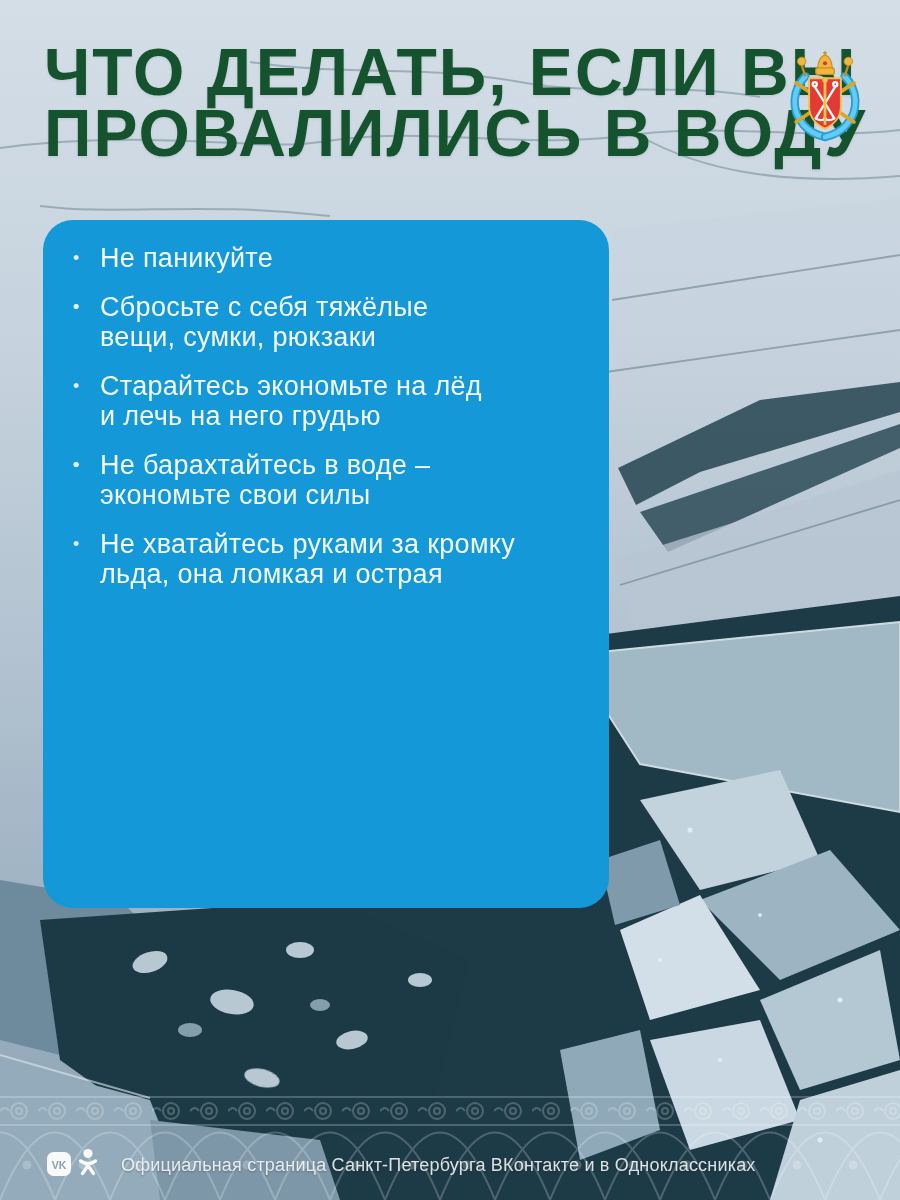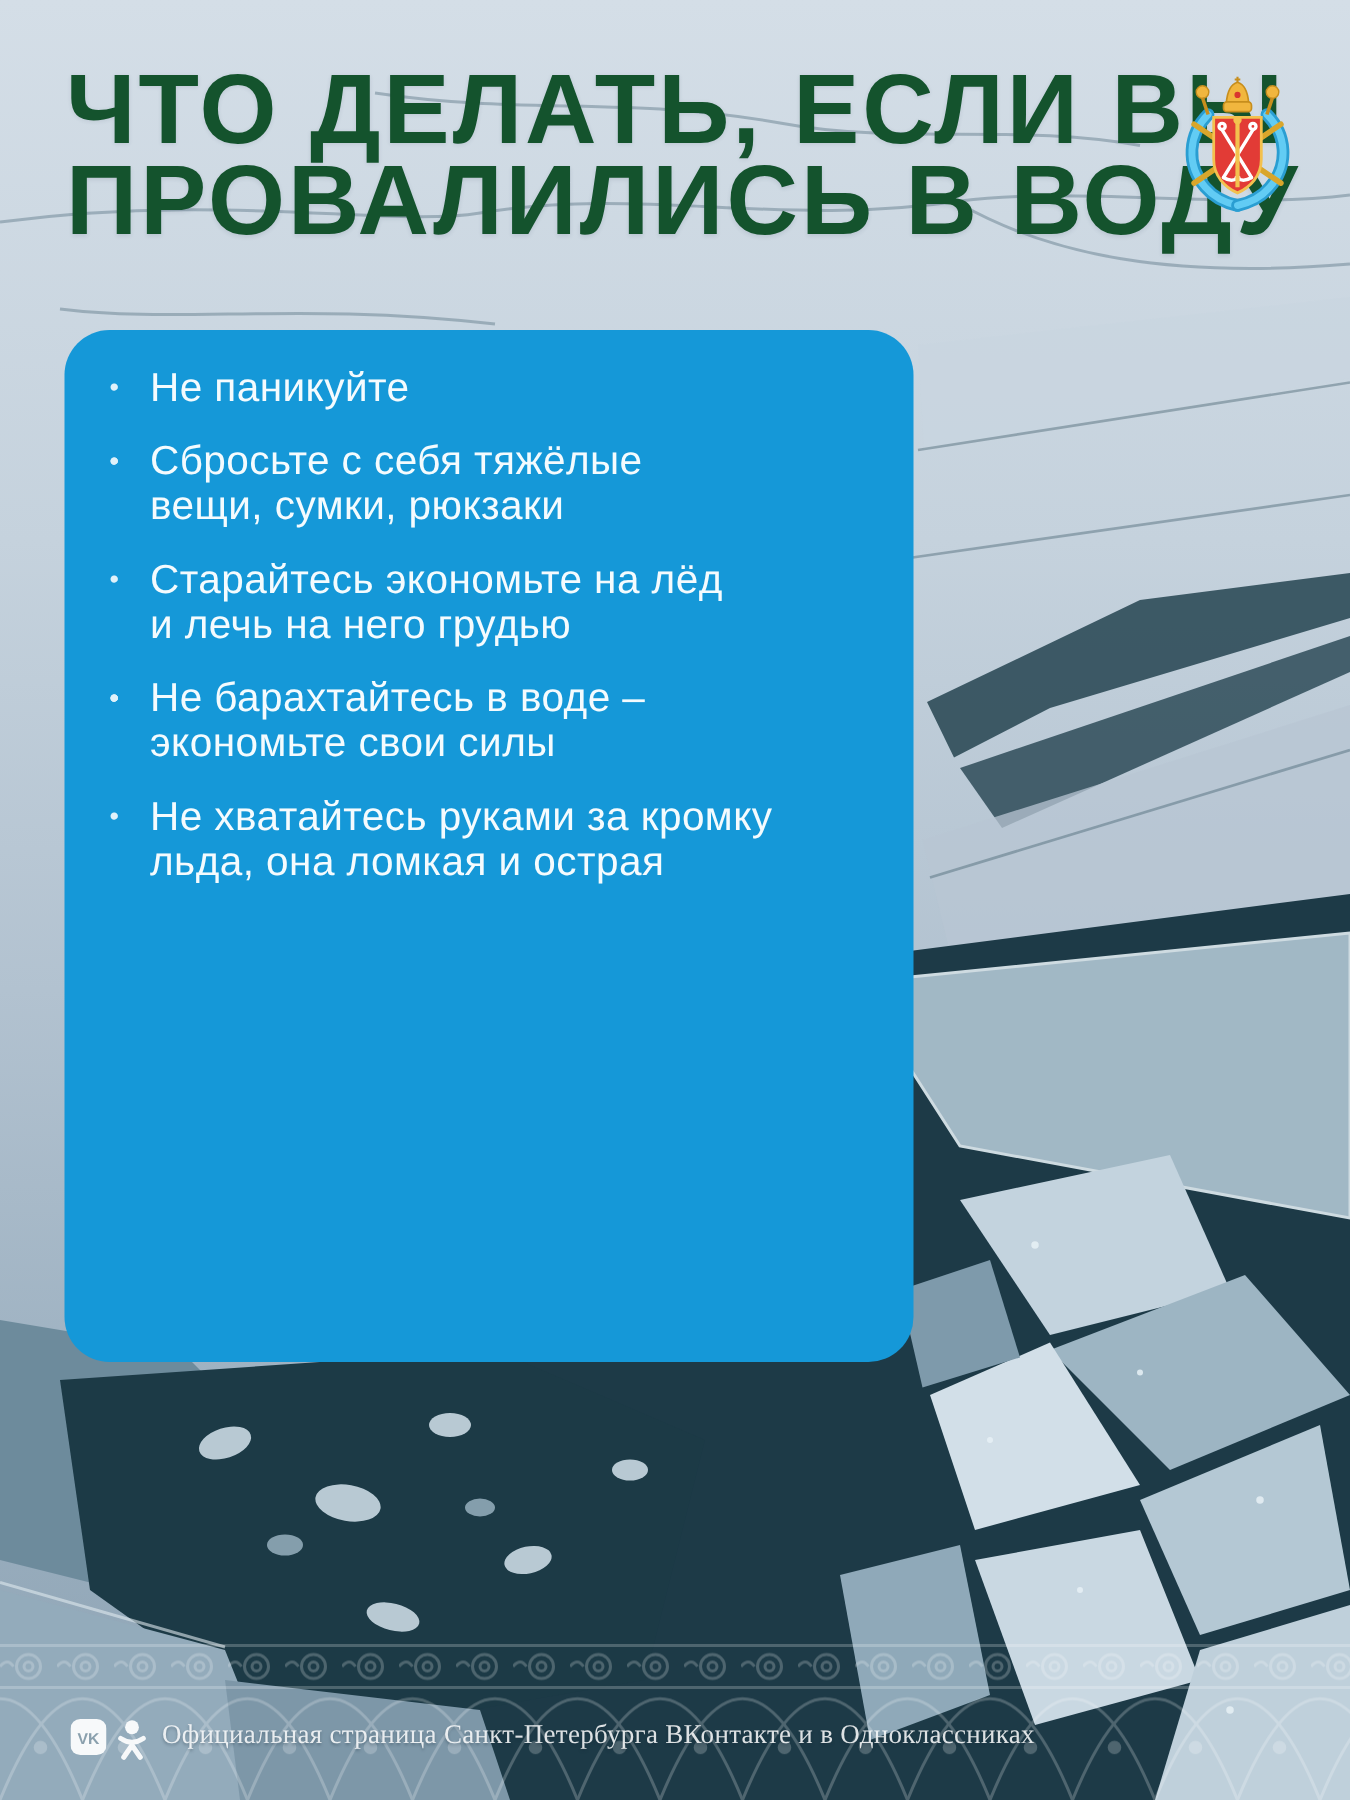--- a/index.html
+++ b/index.html
@@ -26,26 +26,25 @@
     position:relative;padding-left:57px;margin-bottom:19px;
     color:#f4fbfe;font-size:27px;line-height:30px;letter-spacing:.3px;
     white-space:pre-line;
   }
   .card li:last-child{margin-bottom:0;}
   .bullet{
     position:absolute;left:30px;top:0;font-size:18px;line-height:30px;color:#dff1fa;
   }
   .footer{
     position:absolute;left:47px;top:1146px;height:30px;
-    display:flex;align-items:flex-start;gap:7px;z-index:5;
+    display:flex;align-items:flex-end;gap:7px;z-index:5;
   }
   .footer .caption{
-    margin-left:3px;color:rgba(255,255,255,.85);font-size:18px;letter-spacing:.2px;
+    margin-left:16px;color:rgba(255,255,255,.85);font-size:18px;letter-spacing:.2px;
     text-shadow:0 1px 2px rgba(20,40,55,.35);
-    font-family:Liberation Serif, serif;
   }
   .icon{display:block;}
 </style>
 </head>
 <body>
 
 <svg class="bg" viewBox="0 0 900 1200" preserveAspectRatio="none" aria-hidden="true">
   <defs>
     <linearGradient id="g1" x1="0" y1="0" x2="0" y2="1">
       <stop offset="0" stop-color="#d4dee7"></stop>

